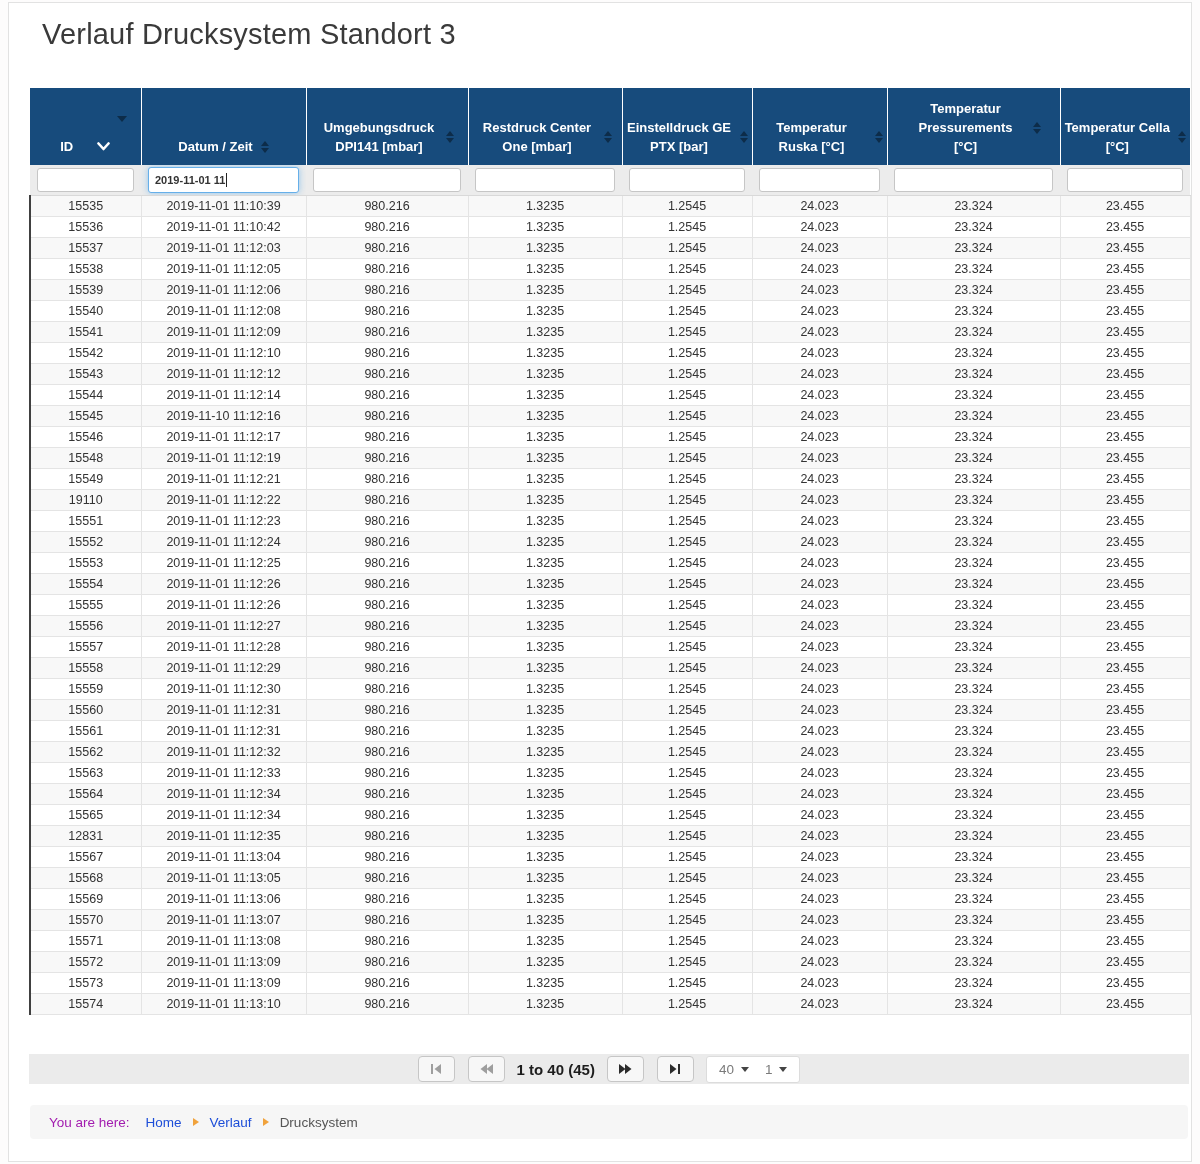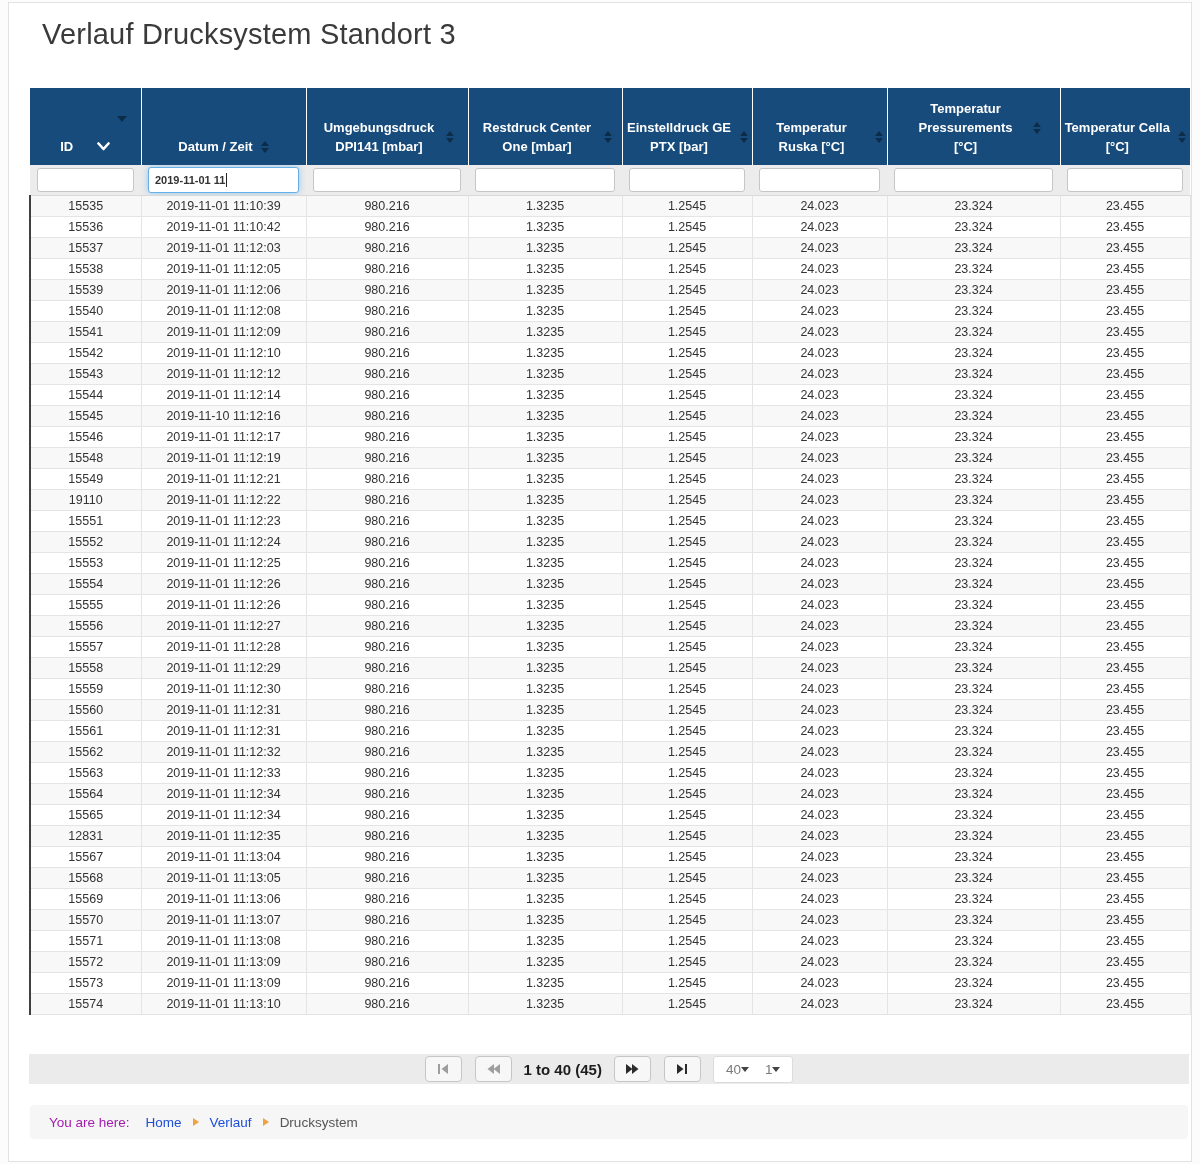--- a/index.html
+++ b/index.html
@@ -52,21 +52,21 @@
   .pager { position:absolute; left:20px; top:1051px; width:1160px; height:30px;
     background:#ebebeb; display:flex; align-items:center; justify-content:center; }
   .pager-btn { width:37px; height:26px; background:#f7f7f7; border:1px solid #c6c6c6;
     border-radius:4px; display:inline-flex; align-items:center; justify-content:center;
     cursor:pointer; flex:none; }
   .pager-btn + .pager-btn { margin-left:13px; }
   .pager-status { font-size:15px; font-weight:bold; color:#1d1d1d; margin:0 12px;
     white-space:nowrap; }
   .pager-selects { display:flex; align-items:center; margin-left:12px; background:#fff;
     border:1px solid #dcdcdc; border-radius:3px; height:27px; padding:0 4px; }
-  .mini-select { display:inline-flex; align-items:center; padding:0 8px;
+  .mini-select { display:inline-flex; align-items:center; gap:7px; padding:0 8px;
     height:25px; cursor:pointer; font-size:13.5px; color:#7a7a7a; }
   .select-caret { width:0; height:0; border-left:4px solid transparent;
     border-right:4px solid transparent; border-top:5px solid #444; }
 
   
   .breadcrumb { position:absolute; left:21px; top:1102px; width:1158px; height:34px;
     background:#f6f6f6; border-radius:4px; display:flex; align-items:center;
     padding-left:19px; font-size:13.5px; }
   .crumb-prefix { color:#a21caf; margin-right:16px; }
   .crumb-link { color:#1d4ed8; text-decoration:none; cursor:pointer; }

